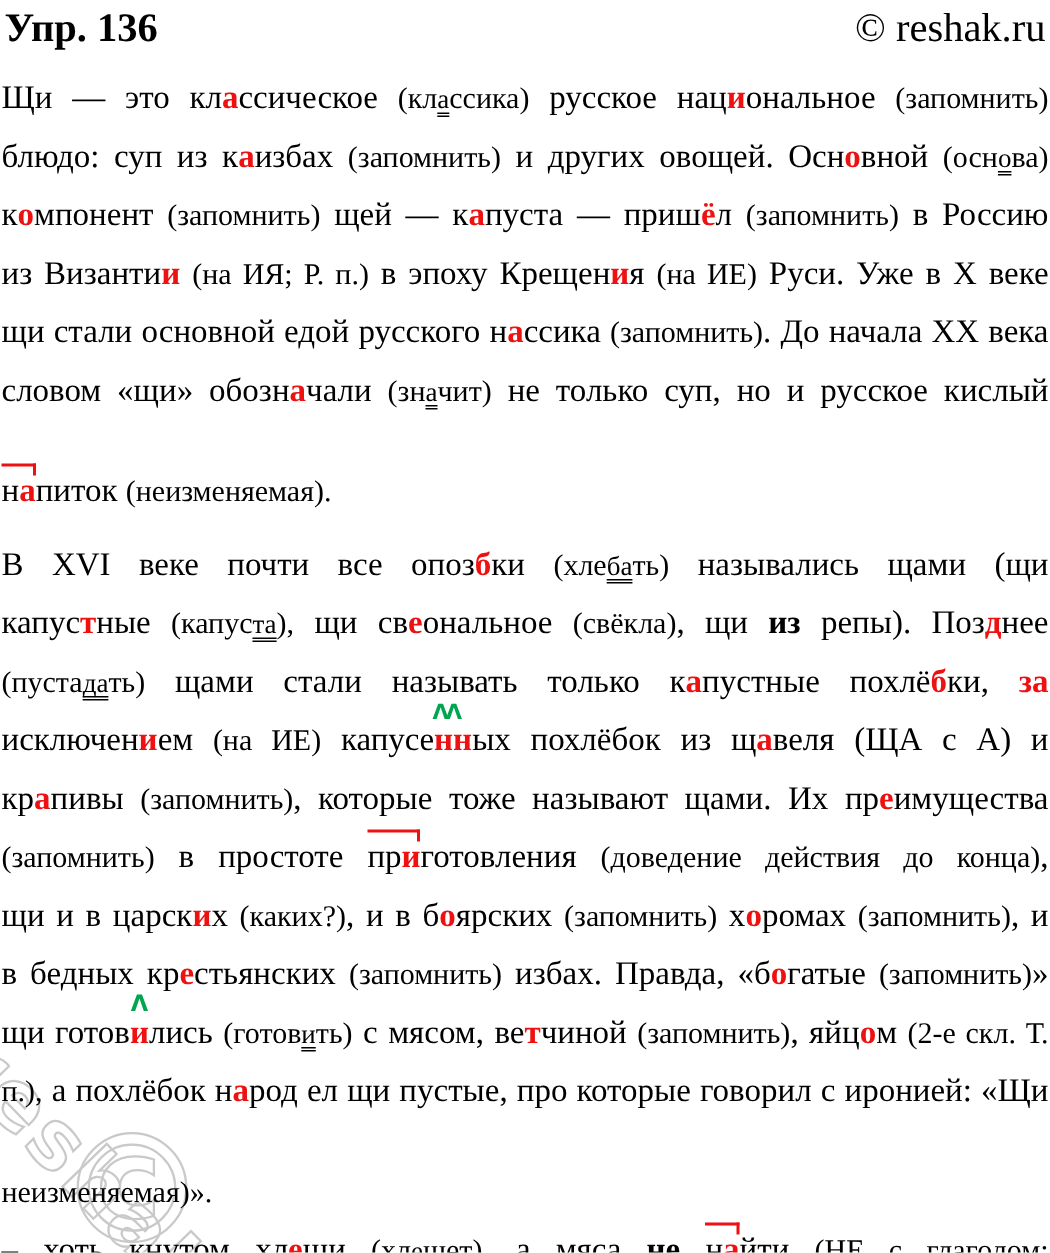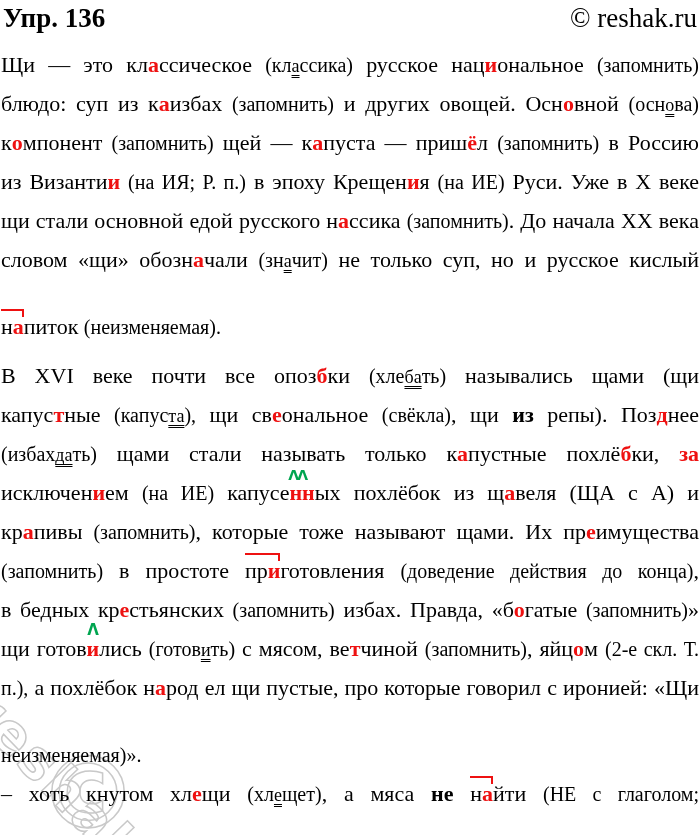--- a/index.html
+++ b/index.html
@@ -75,24 +75,25 @@
       <div class="line"><span>блюдо: суп из к</span><span class="s-r">а</span><span>избах </span><span class="s-p">(запомнить)</span><span> и других овощей. Осн</span><span class="s-r">о</span><span>вной </span><span class="s-p">(осн</span><span class="s-pu">о</span><span class="s-p">ва)</span></div>
       <div class="line"><span>к</span><span class="s-r">о</span><span>мпонент </span><span class="s-p">(запомнить)</span><span> щей — к</span><span class="s-r">а</span><span>пуста — приш</span><span class="s-r">ё</span><span>л </span><span class="s-p">(запомнить)</span><span> в Россию</span></div>
       <div class="line"><span>из Византи</span><span class="s-r">и</span><span> </span><span class="s-p">(на ИЯ; Р. п.)</span><span> в эпоху Крещен</span><span class="s-r">и</span><span>я </span><span class="s-p">(на ИЕ)</span><span> Руси. Уже в X веке</span></div>
       <div class="line"><span>щи стали основной едой русского н</span><span class="s-r">а</span><span>ссика </span><span class="s-p">(запомнить)</span><span>. До начала XX века</span></div>
       <div class="line"><span>словом «щи» обозн</span><span class="s-r">а</span><span>чали </span><span class="s-p">(зн</span><span class="s-pu">а</span><span class="s-p">чит)</span><span> не только суп, но и русское кислый</span></div>
       <div class="line flush"><span class="mark m-prefix"><span>н</span><span class="s-r">а</span></span><span>питок </span><span class="s-p">(неизменяемая).</span></div>
     </div>
     <div class="para">
       <div class="line"><span>В XVI веке почти все опоз</span><span class="s-r">б</span><span>ки </span><span class="s-p">(хле</span><span class="s-pu">ба</span><span class="s-p">ть)</span><span> назывались щами (щи</span></div>
       <div class="line"><span>капус</span><span class="s-r">т</span><span>ные </span><span class="s-p">(капус</span><span class="s-pu">та</span><span class="s-p">),</span><span> щи св</span><span class="s-r">е</span><span>ональное </span><span class="s-p">(свёкла)</span><span>, щи </span><span class="s-b">из</span><span> репы). Поз</span><span class="s-r">д</span><span>нее</span></div>
-      <div class="line"><span class="s-p">(избах</span><span class="s-pu">да</span><span class="s-p">ть)</span><span> щами стали называть только к</span><span class="s-r">а</span><span>пустные похлё</span><span class="s-r">б</span><span>ки, </span><span class="s-r">за</span></div>
+      <div class="line"><span class="s-p">(пуста</span><span class="s-pu">да</span><span class="s-p">ть)</span><span> щами стали называть только к</span><span class="s-r">а</span><span>пустные похлё</span><span class="s-r">б</span><span>ки, </span><span class="s-r">за</span></div>
       <div class="line"><span>исключен</span><span class="s-r">и</span><span>ем </span><span class="s-p">(на ИЕ)</span><span> капус</span><span class="mark m-suffix"><span>е</span><span class="s-r">нн</span></span><span>ых похлёбок из щ</span><span class="s-r">а</span><span>веля (ЩА с А) и</span></div>
       <div class="line"><span>кр</span><span class="s-r">а</span><span>пивы </span><span class="s-p">(запомнить)</span><span>, которые тоже называют щами. Их пр</span><span class="s-r">е</span><span>имущества</span></div>
       <div class="line"><span class="s-p">(запомнить)</span><span> в простоте </span><span class="mark m-prefix"><span>пр</span><span class="s-r">и</span></span><span>готовления </span><span class="s-p">(доведение действия до конца)</span><span>,</span></div>
+      <div class="line"><span>щи и в царск</span><span class="s-r">и</span><span>х </span><span class="s-p">(каких?)</span><span>, и в б</span><span class="s-r">о</span><span>ярских </span><span class="s-p">(запомнить)</span><span> х</span><span class="s-r">о</span><span>ромах </span><span class="s-p">(запомнить)</span><span>, и</span></div>
       <div class="line"><span>в бедных кр</span><span class="s-r">е</span><span>стьянских </span><span class="s-p">(запомнить)</span><span> избах. Правда, «б</span><span class="s-r">о</span><span>гатые </span><span class="s-p">(запомнить)</span><span>»</span></div>
       <div class="line"><span>щи готов</span><span class="mark m-caret"><span class="s-r">и</span></span><span>лись </span><span class="s-p">(готов</span><span class="s-pu">и</span><span class="s-p">ть)</span><span> с мясом, ве</span><span class="s-r">т</span><span>чиной </span><span class="s-p">(запомнить)</span><span>, яйц</span><span class="s-r">о</span><span>м </span><span class="s-p">(2-е скл. Т.</span></div>
       <div class="line"><span class="s-p">п.),</span><span> а похлёбок н</span><span class="s-r">а</span><span>род ел щи пустые, про которые говорил с иронией: «Щи</span></div>
       <div class="line flush"><span class="s-p">неизменяемая)».</span></div>
       <div class="line"><span>– хоть кнутом хл</span><span class="s-r">е</span><span>щи </span><span class="s-p">(хл</span><span class="s-pu">е</span><span class="s-p">щет)</span><span>, а мяса </span><span class="s-b">не</span><span> </span><span class="mark m-prefix"><span>н</span><span class="s-r">а</span></span><span>йти </span><span class="s-p">(НЕ с глаголом;</span></div>
     </div>
   </div>
 
 <div class="watermark">
   <span class="wm-copy">©</span>

